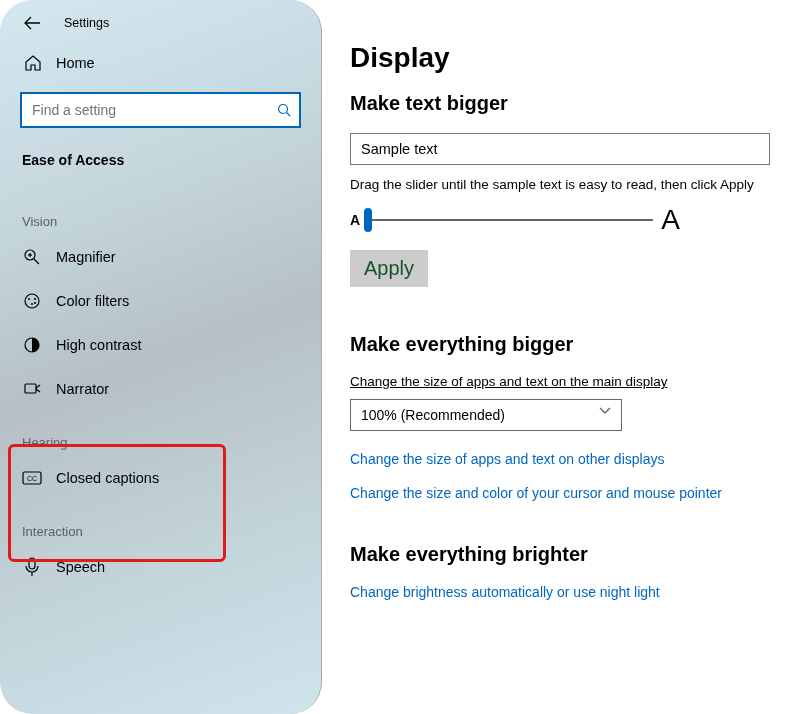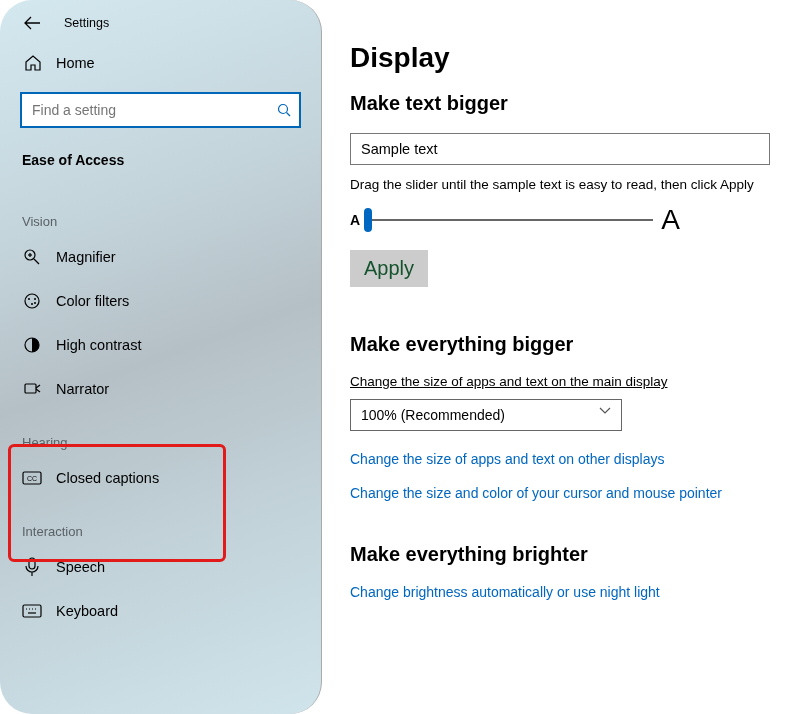--- a/index.html
+++ b/index.html
@@ -257,33 +257,20 @@
   <div class="nav-item">
     <span class="nav-icon">
       <svg width="16" height="20" viewBox="0 0 16 20">
           <rect x="5" y="1" width="6" height="11" rx="3" stroke="#000" stroke-width="1.2" fill="none"></rect>
           <path d="M2 9 A6 6 0 0 0 14 9" stroke="#000" stroke-width="1.2" fill="none"></path>
           <line x1="8" y1="15" x2="8" y2="19" stroke="#000" stroke-width="1.2"></line>
         </svg>
     </span>
     <span>Speech</span>
   </div>
-  <div class="nav-item">
-    <span class="nav-icon">
-      <svg width="20" height="14" viewBox="0 0 20 14">
-          <rect x="1" y="1" width="18" height="12" rx="1.5" stroke="#000" stroke-width="1.2" fill="none"></rect>
-          <line x1="4" y1="5" x2="5" y2="5" stroke="#000"></line>
-          <line x1="7" y1="5" x2="8" y2="5" stroke="#000"></line>
-          <line x1="10" y1="5" x2="11" y2="5" stroke="#000"></line>
-          <line x1="13" y1="5" x2="14" y2="5" stroke="#000"></line>
-          <line x1="6" y1="9" x2="14" y2="9" stroke="#000" stroke-width="1.2"></line>
-        </svg>
-    </span>
-    <span>Keyboard</span>
-  </div>
 
   <div class="highlight-box"></div>
 </div>
 
 <div class="main">
   <h1>Display</h1>
 
   <h2>Make text bigger</h2>
   <div class="sample-box">Sample text</div>
   <div class="slider-desc">Drag the slider until the sample text is easy to read, then click Apply</div>

